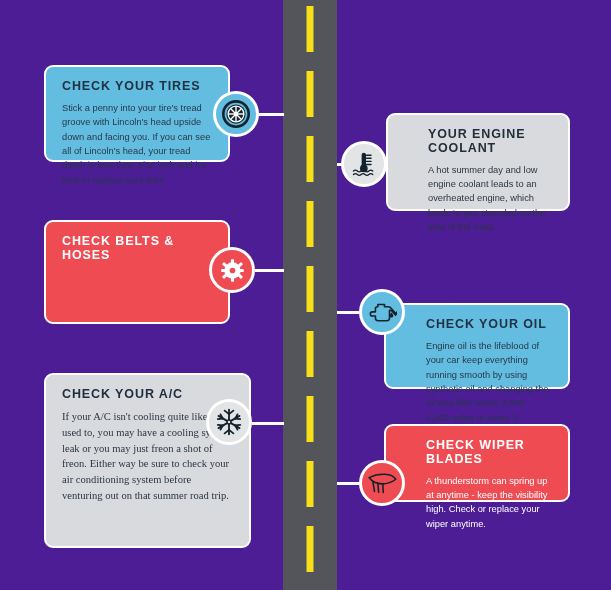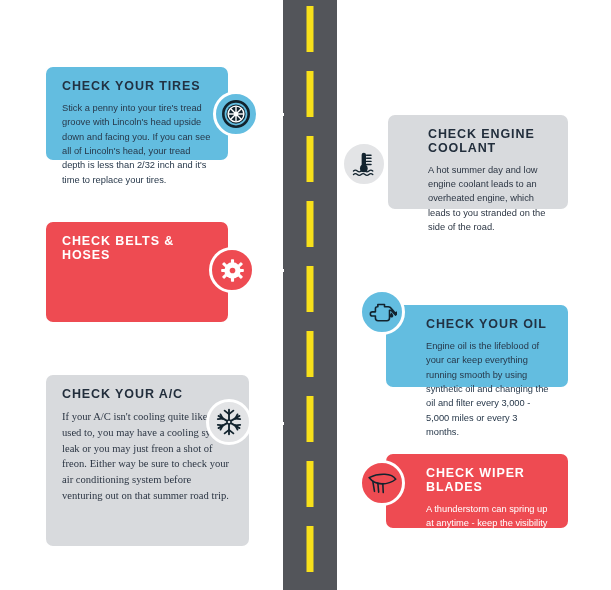--- a/index.html
+++ b/index.html
@@ -4,21 +4,21 @@
 <style>
   html, body {
     margin: 0;
     padding: 0;
     background: #2e3c4f;
   }
   #page {
     position: relative;
     width: 611px;
     height: 590px;
-    background: #ffffff;
+    background: #4c1d95;
     overflow: hidden;
     font-family: "Liberation Sans", sans-serif;
     text-decoration: underline;
   }
 
   
   .road {
     position: absolute;
     left: 283px;
     top: 0;
@@ -142,21 +142,21 @@
 
   <div class="card theme-blue" style="left:44px; top:65px; width:186px; height:97px;">
     <div class="card-inner">
       <h3>CHECK YOUR TIRES</h3>
       <p>Stick a penny into your tire's tread groove with Lincoln's head upside down and facing you. If you can see all of Lincoln's head, your tread depth is less than 2/32 inch and it's time to replace your tires.</p>
     </div>
   </div>
 
   <div class="card theme-gray pad-right-col" style="left:386px; top:113px; width:184px; height:98px;">
     <div class="card-inner">
-      <h3>CHECK ENGINE COOLANT</h3>
+      <h3>YOUR ENGINE COOLANT</h3>
       <p>A hot summer day and low engine coolant leads to an overheated engine, which leads to you stranded on the side of the road.</p>
     </div>
   </div>
 
   <div class="card theme-red serif-body" style="left:44px; top:220px; width:186px; height:104px;">
     <div class="card-inner">
       <h3>CHECK BELTS &amp; HOSES</h3>
     </div>
   </div>
 
@@ -167,21 +167,21 @@
     </div>
   </div>
 
   <div class="card theme-gray serif-body" style="left:44px; top:373px; width:207px; height:175px;">
     <div class="card-inner">
       <h3>CHECK YOUR A/C</h3>
       <p>If your A/C isn't cooling quite like it used to, you may have a cooling system leak or you may just freon a shot of freon. Either way be sure to check your air conditioning system before venturing out on that summer road trip.</p>
     </div>
   </div>
 
-  <div class="card theme-red pad-right-col" style="left:384px; top:452px; width:186px; height:78px;">
+  <div class="card theme-red pad-right-col" style="left:384px; top:424px; width:186px; height:78px;">
     <div class="card-inner">
       <h3>CHECK WIPER BLADES</h3>
       <p>A thunderstorm can spring up at anytime - keep the visibility high. Check or replace your wiper anytime.</p>
     </div>
   </div>
 
   <div class="badge badge-blue" style="left:213px; top:91px;">
     <svg width="28" height="28" viewBox="0 0 32 32">
       <circle cx="16" cy="16" r="14.5" fill="none" stroke="#12232e" stroke-width="3"></circle>
       <circle cx="16" cy="16" r="11" fill="#12232e"></circle>

